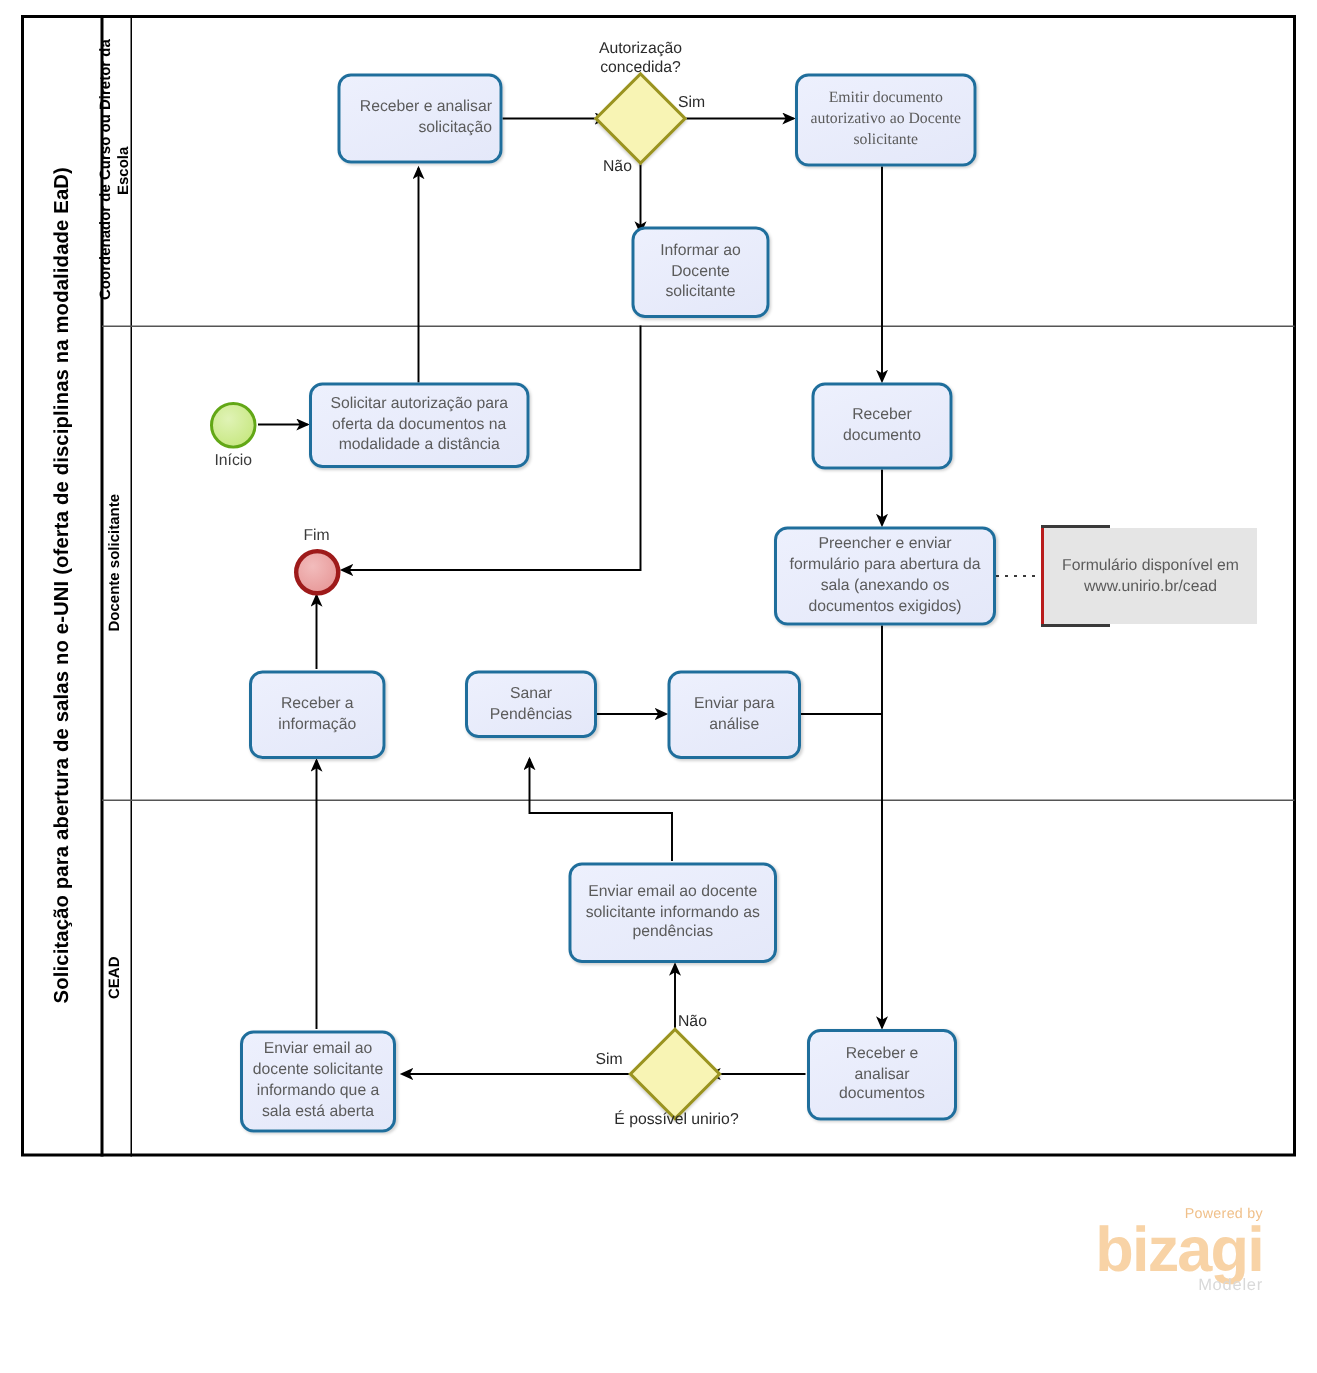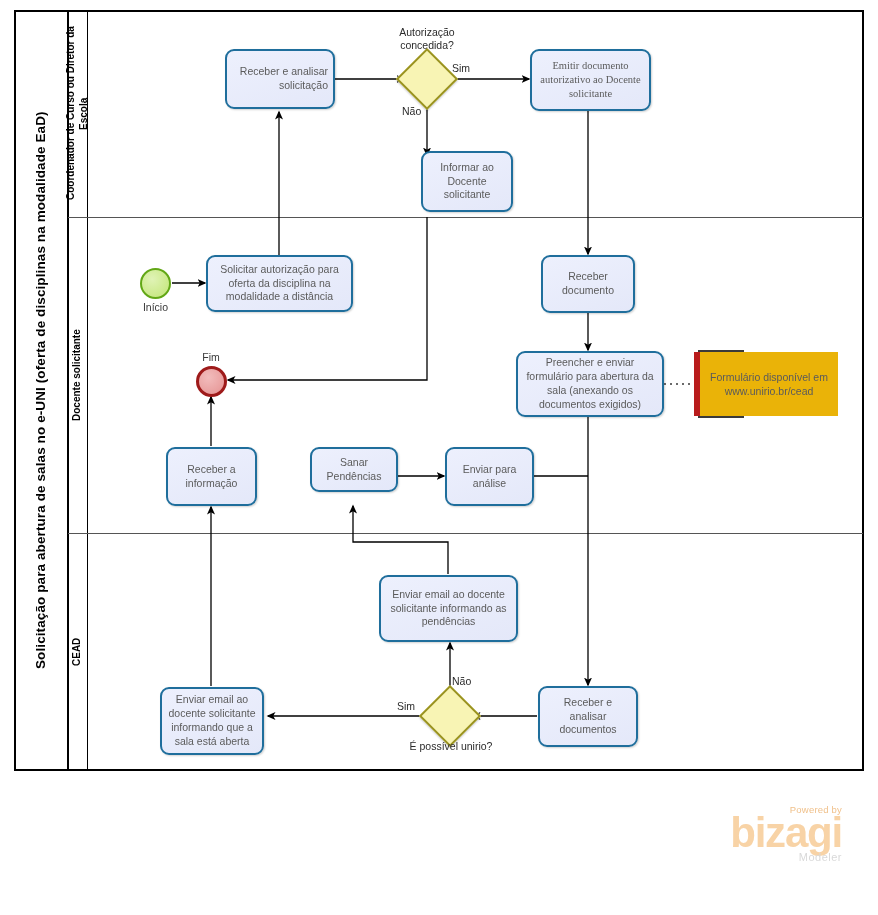--- a/index.html
+++ b/index.html
@@ -123,22 +123,22 @@
   .gw-label {
     position: absolute;
     font-size: 10.5px;
     color: #2b2b2b;
     text-align: center;
     line-height: 1.2;
   }
   .annotation {
     position: absolute;
     box-sizing: border-box;
-    background: #eab308;
-    border-left: 6px solid #b91c1c;
+    background: #e5e5e5;
+    border-left: 2px solid #b91c1c;
     color: #5b5b5b;
     font-size: 10.5px;
     line-height: 1.35;
     display: flex;
     align-items: center;
     justify-content: center;
     text-align: center;
     padding: 4px 8px;
   }
   .annotation::before {
@@ -264,21 +264,21 @@
   <div class="flow-label" style="left:452px; top:62px;">Sim</div>
   <div class="flow-label" style="left:402px; top:105px;">Não</div>
 
   <div class="task" style="left:530px; top:49px; width:121px; height:62px;font-family:Liberation Serif, serif;">Emitir documento autorizativo ao Docente solicitante</div>
 
   <div class="task" style="left:381px; top:151px; width:92px; height:61px;margin-left:40px;">Informar ao Docente solicitante</div>
 
   <div class="event start" style="left:140px; top:268px;"></div>
   <div class="evt-label" style="left:124px; top:301px; width:63px;">Início</div>
 
-  <div class="task" style="left:206px; top:255px; width:147px; height:57px;">Solicitar autorização para oferta da disciplina na modalidade a distância</div>
+  <div class="task" style="left:206px; top:255px; width:147px; height:57px;">Solicitar autorização para oferta da documentos na modalidade a distância</div>
 
   <div class="task" style="left:541px; top:255px; width:94px; height:58px;">Receber documento</div>
 
   <div class="event end" style="left:196px; top:366px;"></div>
   <div class="evt-label" style="left:181px; top:351px; width:60px;">Fim</div>
 
   <div class="task" style="left:516px; top:351px; width:148px; height:66px;">Preencher e enviar formulário para abertura da sala (anexando os documentos exigidos)</div>
 
   <div class="annotation" style="left:694px; top:352px; width:144px; height:64px;">Formulário disponível em www.unirio.br/cead</div>
 

